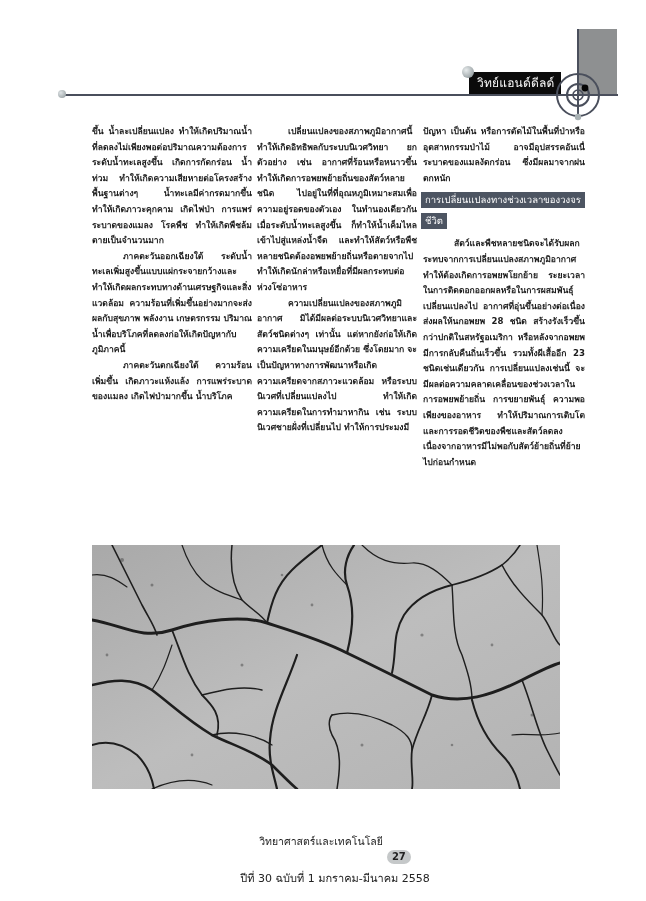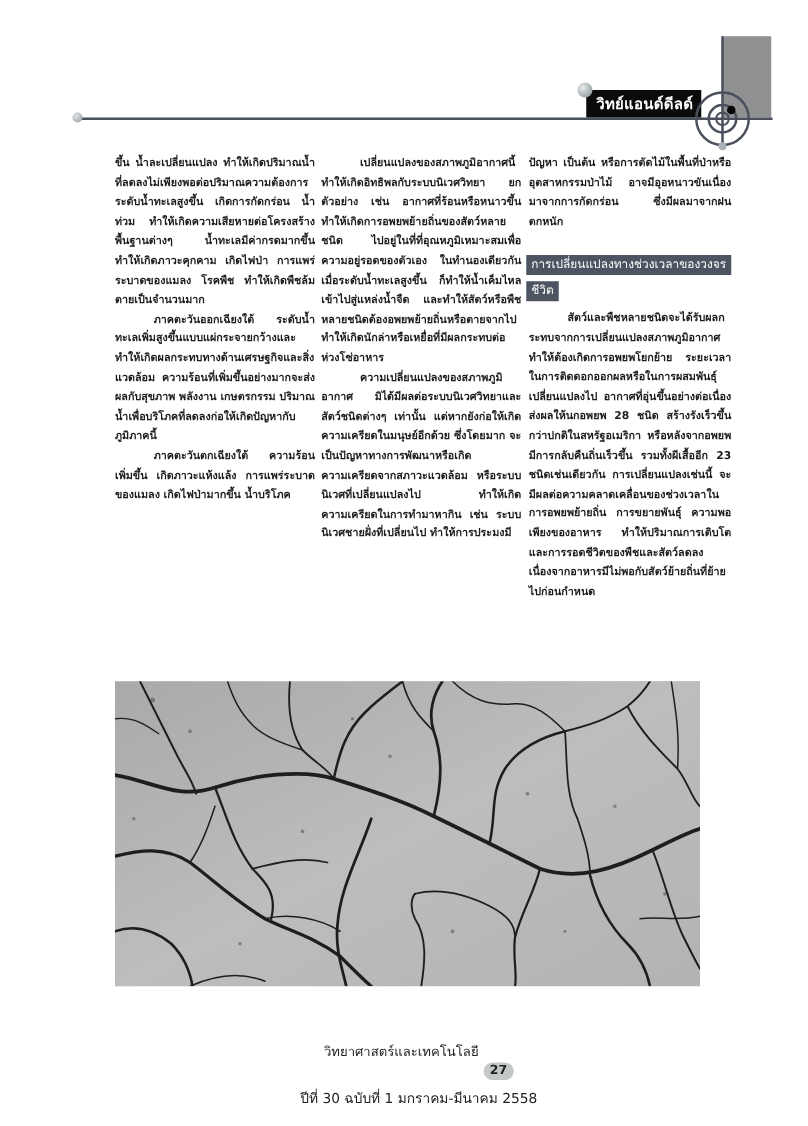--- a/index.html
+++ b/index.html
@@ -8,37 +8,37 @@
 
   
   .hdr-line { position: absolute; left: 62px; top: 94px; width: 516px; height: 2px; background: #4a4f5c; }
   .hdr-dot-left { position: absolute; left: 58px; top: 90px; width: 8px; height: 8px; border-radius: 50%;
                   background: radial-gradient(circle at 35% 35%, #dfe4e6, #8c9598); }
   .hdr-gray-block { position: absolute; left: 578px; top: 29px; width: 39px; height: 65px; background: #8e9091; }
   .hdr-vline { position: absolute; left: 577px; top: 29px; width: 2px; height: 88px; background: #4a4f5c; }
   .hdr-hline-right { position: absolute; left: 578px; top: 94px; width: 40px; height: 2px; background: #4a4f5c; }
   .hdr-label { position: absolute; left: 469px; top: 72px; width: 92px; height: 22px; background: #0b0b0b;
                color: #ffffff; font-size: 12px; line-height: 22px; padding-left: 8px; box-sizing: border-box;
-               letter-spacing: 0.2px; font-weight: bold; }
+               letter-spacing: 0.2px; }
   .hdr-ball { position: absolute; left: 462px; top: 66px; width: 12px; height: 12px; border-radius: 50%;
               background: radial-gradient(circle at 35% 35%, #e8eced, #7f898c); }
   .hdr-target { position: absolute; left: 554px; top: 71px; width: 50px; height: 50px; }
 
   
   .col { position: absolute; top: 124px; width: 160px; font-size: 8.6px; line-height: 15.6px;
          text-align: justify; color: #1c1c1c; }
   .col p { margin: 0; font-weight: bold; }
   .col p.indent { text-indent: 3.6em; }
   .col1 { left: 92px; }
   .col2 { left: 257px; }
   .col3 { left: 423px; width: 162px; }
 
   .section-head { display: inline; background: #4d5562; color: #ffffff; font-size: 9.5px; line-height: 17px;
                   padding: 2px 4px 3px 4px; box-decoration-break: clone; -webkit-box-decoration-break: clone; }
-  .section-wrap { margin: 16px 0 4px -2px; line-height: 21px; }
+  .section-wrap { margin: 4px 0 4px -2px; line-height: 21px; }
 
   
   .photo { position: absolute; left: 92px; top: 545px; width: 468px; height: 244px; background: #b8b8b8; overflow: hidden; }
   .photo svg { display: block; }
 
   
   .footer { position: absolute; left: 12px; top: 818px; width: 646px; text-align: center; }
   .footer-title { font-size: 10.5px; color: #222; display: inline-flex; align-items: center; gap: 4px; }
   .page-badge { display: inline-block; min-width: 18px; height: 14px; line-height: 14px; border-radius: 8px;
                 background: #c5c8c9; color: #222; font-size: 10px; font-weight: bold; padding: 0 3px; margin-top: 32px; }
@@ -67,21 +67,21 @@
   <p class="indent">ภาคตะวันออกเฉียงใต้ ระดับน้ำทะเลเพิ่มสูงขึ้นแบบแผ่กระจายกว้างและทำให้เกิดผลกระทบทางด้านเศรษฐกิจและสิ่งแวดล้อม ความร้อนที่เพิ่มขึ้นอย่างมากจะส่งผลกับสุขภาพ พลังงาน เกษตรกรรม ปริมาณน้ำเพื่อบริโภคที่ลดลงก่อให้เกิดปัญหากับภูมิภาคนี้</p>
   <p class="indent">ภาคตะวันตกเฉียงใต้ ความร้อนเพิ่มขึ้น เกิดภาวะแห้งแล้ง การแพร่ระบาดของแมลง เกิดไฟป่ามากขึ้น น้ำบริโภค</p>
 </div>
 
 <div class="col col2">
   <p class="indent">เปลี่ยนแปลงของสภาพภูมิอากาศนี้ ทำให้เกิดอิทธิพลกับระบบนิเวศวิทยา ยกตัวอย่าง เช่น อากาศที่ร้อนหรือหนาวขึ้นทำให้เกิดการอพยพย้ายถิ่นของสัตว์หลายชนิด ไปอยู่ในที่ที่อุณหภูมิเหมาะสมเพื่อความอยู่รอดของตัวเอง ในทำนองเดียวกัน เมื่อระดับน้ำทะเลสูงขึ้น ก็ทำให้น้ำเค็มไหลเข้าไปสู่แหล่งน้ำจืด และทำให้สัตว์หรือพืชหลายชนิดต้องอพยพย้ายถิ่นหรือตายจากไป ทำให้เกิดนักล่าหรือเหยื่อที่มีผลกระทบต่อห่วงโซ่อาหาร</p>
   <p class="indent">ความเปลี่ยนแปลงของสภาพภูมิอากาศ มิได้มีผลต่อระบบนิเวศวิทยาและสัตว์ชนิดต่างๆ เท่านั้น แต่หากยังก่อให้เกิดความเครียดในมนุษย์อีกด้วย ซึ่งโดยมาก จะเป็นปัญหาทางการพัฒนาหรือเกิดความเครียดจากสภาวะแวดล้อม หรือระบบนิเวศที่เปลี่ยนแปลงไป ทำให้เกิดความเครียดในการทำมาหากิน เช่น ระบบนิเวศชายฝั่งที่เปลี่ยนไป ทำให้การประมงมี</p>
 </div>
 
 <div class="col col3">
-  <p>ปัญหา เป็นต้น หรือการตัดไม้ในพื้นที่ป่าหรืออุตสาหกรรมป่าไม้ อาจมีอุอหนาวขันเนื่องมาจากการกัดกร่อน ซึ่งมีผลมาจากฝนตกหนัก</p>
+  <p>ปัญหา เป็นต้น หรือการตัดไม้ในพื้นที่ป่าหรืออุตสาหกรรมป่าไม้ อาจมีอุปสรรคอันเนื่ระบาดของแมลงัดกร่อน ซึ่งมีผลมาจากฝนตกหนัก</p>
   <div class="section-wrap">
     <span class="section-head">การเปลี่ยนแปลงทางช่วงเวลาของวงจรชีวิต</span>
   </div>
   <p class="indent">สัตว์และพืชหลายชนิดจะได้รับผลกระทบจากการเปลี่ยนแปลงสภาพภูมิอากาศ ทำให้ต้องเกิดการอพยพโยกย้าย ระยะเวลาในการติดดอกออกผลหรือในการผสมพันธุ์เปลี่ยนแปลงไป อากาศที่อุ่นขึ้นอย่างต่อเนื่อง ส่งผลให้นกอพยพ 28 ชนิด สร้างรังเร็วขึ้นกว่าปกติในสหรัฐอเมริกา หรือหลังจากอพยพ มีการกลับคืนถิ่นเร็วขึ้น รวมทั้งผีเสื้ออีก 23 ชนิดเช่นเดียวกัน การเปลี่ยนแปลงเช่นนี้ จะมีผลต่อความคลาดเคลื่อนของช่วงเวลาในการอพยพย้ายถิ่น การขยายพันธุ์ ความพอเพียงของอาหาร ทำให้ปริมาณการเติบโตและการรอดชีวิตของพืชและสัตว์ลดลงเนื่องจากอาหารมีไม่พอกับสัตว์ย้ายถิ่นที่ย้ายไปก่อนกำหนด</p>
 </div>
 
 <div class="photo">
   <svg width="468" height="244" viewBox="0 0 468 244">
     <defs>
       <linearGradient id="soil" x1="0" y1="0" x2="1" y2="1">

